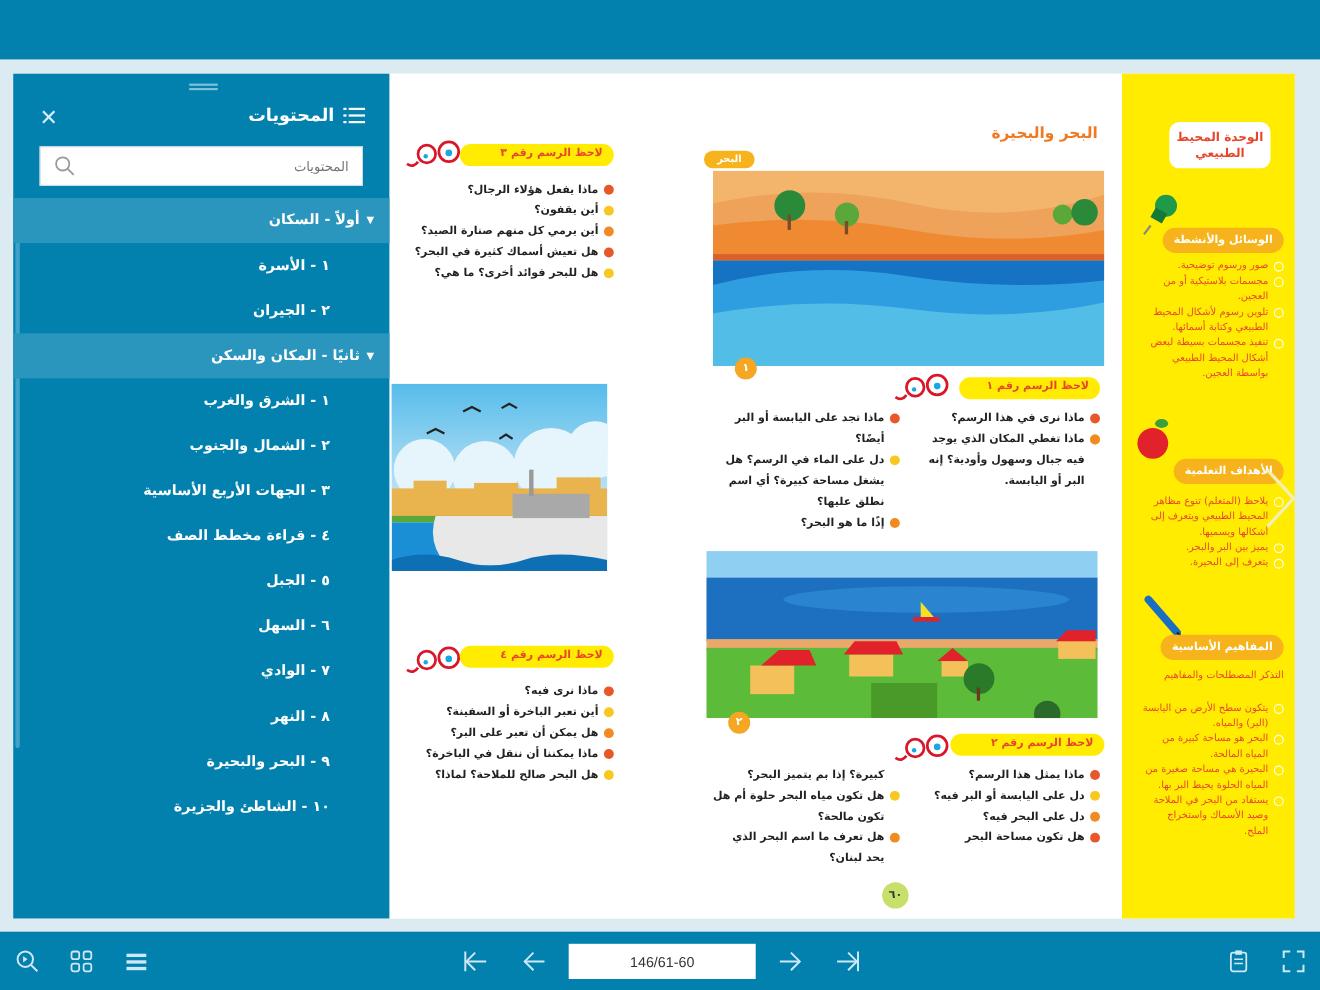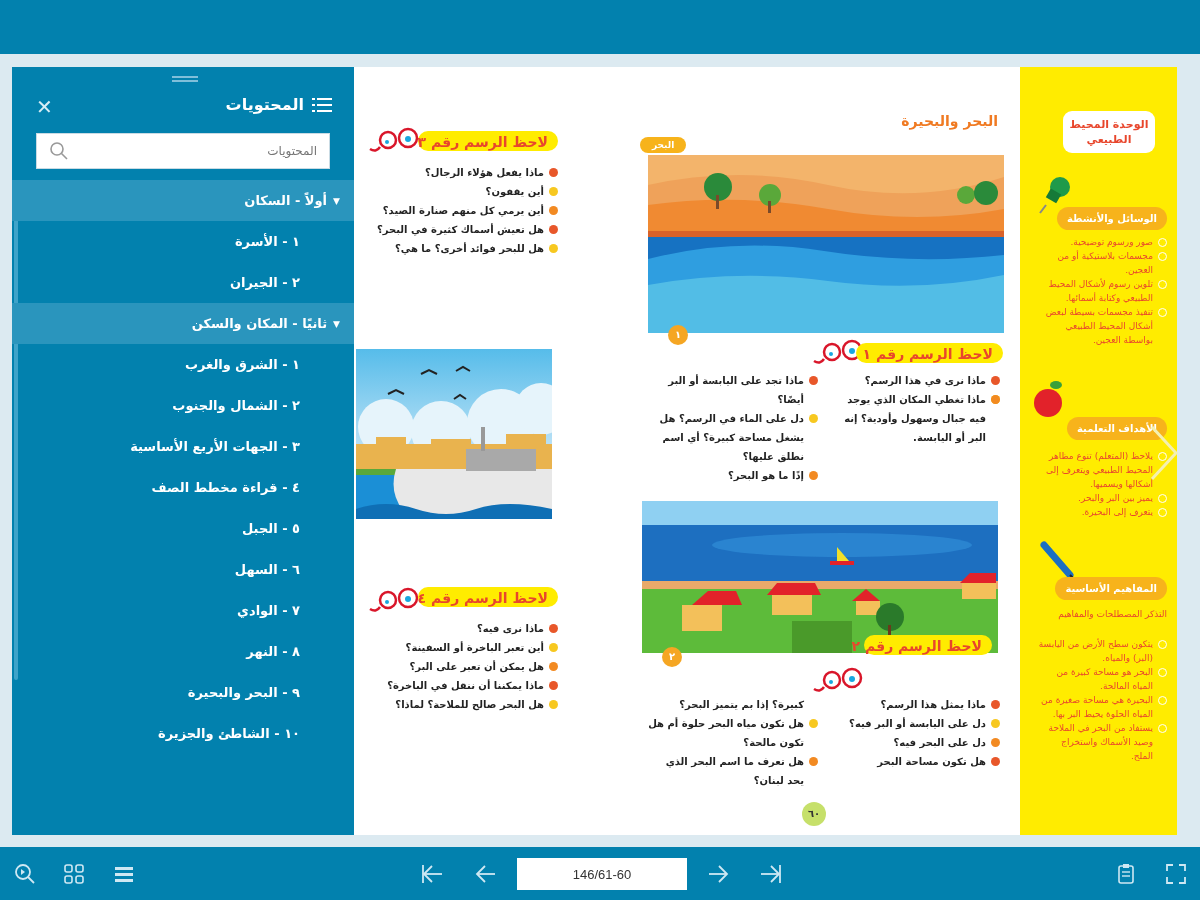--- a/index.html
+++ b/index.html
@@ -24,21 +24,21 @@
 .page-right{position:absolute;left:624px;top:67px;width:394px;height:768px;background:#fff}
 .yellow-col{position:absolute;left:1020px;top:67px;width:157px;height:768px;background:#ffec00;direction:rtl}
 .pill-title{position:absolute;right:22px;top:44px;width:92px;background:#fff;border-radius:9px;color:#e8462c;font-size:11px;font-weight:bold;text-align:center;padding:6px 4px;line-height:15px}
 .orange-tag{position:absolute;background:#f7b31b;color:#fff;font-size:10px;font-weight:bold;border-radius:12px;padding:6px 10px;white-space:nowrap}
 .ylist{position:absolute;right:10px;width:130px;font-size:9px;color:#e8462c;line-height:14px;list-style:none}
 .ylist li{position:relative;padding-right:14px}
 .ylist li:before{content:"";position:absolute;right:0;top:3px;width:7px;height:7px;border:1.5px solid #fff;border-radius:50%}
 .next-chevron{position:absolute;left:1148px;top:425px;width:30px;height:56px;cursor:pointer}
 .scene{position:absolute;overflow:hidden}
 .badge-num{position:absolute;width:20px;height:20px;border-radius:50%;background:#f5a623;color:#fff;font-size:10px;font-weight:bold;text-align:center;line-height:20px}
-.note-head{position:absolute;height:20px;background:#ffec00;border-radius:10px;color:#e8462c;font-size:14px;font-weight:bold;direction:rtl;padding:3px 10px;white-space:nowrap}
+.note-head{position:absolute;height:20px;background:#ffec00;border-radius:10px;color:#e8462c;font-size:10px;font-weight:bold;direction:rtl;padding:3px 10px;white-space:nowrap}
 .glasses{position:absolute;width:54px;height:26px}
 .qlist{position:absolute;direction:rtl;font-size:10px;font-weight:bold;color:#222;line-height:19px;list-style:none}
 .qlist li{position:relative;padding-right:14px;white-space:nowrap}
 .qlist li .dot{position:absolute;right:0;top:5px;width:9px;height:9px;border-radius:50%}
 .page-title{position:absolute;right:20px;top:46px;color:#f07a22;font-size:14px;font-weight:bold;direction:rtl}
 .page-num{position:absolute;left:178px;top:735px;width:24px;height:24px;border-radius:50%;background:#c6e06a;color:#333;font-size:10px;font-weight:bold;text-align:center;line-height:24px}
 
 .bb-btn{position:absolute;top:861px;width:26px;height:26px;display:flex;align-items:center;justify-content:center;cursor:pointer}
 .page-input{position:absolute;left:517px;top:858px;width:170px;height:32px;background:#fff;border:none;text-align:center;font-size:13px;color:#333;font-family:"Liberation Sans",sans-serif}
 </style>
@@ -129,21 +129,21 @@
   </div>
   <div class="badge-num" style="left:44px;top:258px">١</div>
 
   <svg class="glasses" style="left:188px;top:272px" viewBox="0 0 54 26">
     <path d="M2 22 q6 4 10-2" stroke="#d9162a" stroke-width="2.5" fill="none"></path>
     <circle cx="20" cy="13" r="8" stroke="#d9162a" stroke-width="2.5" fill="#fff"></circle>
     <circle cx="40" cy="11" r="9" stroke="#d9162a" stroke-width="2.5" fill="#fff"></circle>
     <circle cx="19" cy="15" r="2" fill="#18a7e0"></circle>
       <circle cx="40" cy="12" r="3" fill="#18a7e0"></circle>
   </svg>
-  <div class="note-head" style="left:232px;top:276px;width:147px">لاحظ الرسم رقم ١</div>
+  <div class="note-head" style="left:248px;top:276px;width:128px">لاحظ الرسم رقم ١</div>
   <ul class="qlist" style="right:18px;top:304px;width:172px;white-space:normal">
     <li style="white-space:normal"><span class="dot" style="background:#e8572a"></span><span>ماذا نرى في هذا الرسم؟</span></li>
     <li style="white-space:normal"><span class="dot" style="background:#f7c820"></span></li>
     <li style="white-space:normal"><span class="dot" style="background:#f28a22"></span><span>ماذا تغطي المكان الذي يوجد فيه جبال وسهول وأودية؟ إنه البر أو اليابسة.</span></li>
   </ul>
   <ul class="qlist" style="right:200px;top:304px;width:170px">
     <li style="white-space:normal"><span class="dot" style="background:#e8572a"></span><span>ماذا تجد على اليابسة أو البر أيضًا؟</span></li>
     <li style="white-space:normal"><span class="dot" style="background:#f7c820"></span><span>دل على الماء في الرسم؟ هل يشغل مساحة كبيرة؟ أي اسم نطلق عليها؟</span></li>
     <li style="white-space:normal"><span class="dot" style="background:#f28a22"></span><span>إذًا ما هو البحر؟</span></li>
   </ul>
@@ -173,21 +173,21 @@
   </div>
   <div class="badge-num" style="left:38px;top:580px">٢</div>
 
   <svg class="glasses" style="left:188px;top:600px" viewBox="0 0 54 26">
     <path d="M2 22 q6 4 10-2" stroke="#d9162a" stroke-width="2.5" fill="none"></path>
     <circle cx="20" cy="13" r="8" stroke="#d9162a" stroke-width="2.5" fill="#fff"></circle>
     <circle cx="40" cy="11" r="9" stroke="#d9162a" stroke-width="2.5" fill="#fff"></circle>
     <circle cx="19" cy="15" r="2" fill="#18a7e0"></circle>
       <circle cx="40" cy="12" r="3" fill="#18a7e0"></circle>
   </svg>
-  <div class="note-head" style="left:240px;top:568px;width:128px">لاحظ الرسم رقم ٢</div>
+  <div class="note-head" style="left:240px;top:600px;width:140px">لاحظ الرسم رقم ٢</div>
   <ul class="qlist" style="right:200px;top:628px;width:170px">
     <li style="white-space:normal;padding-right:14px"><span>كبيرة؟ إذا بم يتميز البحر؟</span></li>
     <li style="white-space:normal"><span class="dot" style="background:#f7c820"></span><span>هل تكون مياه البحر حلوة أم هل تكون مالحة؟</span></li>
     <li style="white-space:normal"><span class="dot" style="background:#f28a22"></span><span>هل تعرف ما اسم البحر الذي يحد لبنان؟</span></li>
   </ul>
   <ul class="qlist" style="right:18px;top:628px;width:172px">
     <li style="white-space:normal"><span class="dot" style="background:#e8572a"></span><span>ماذا يمثل هذا الرسم؟</span></li>
     <li style="white-space:normal"><span class="dot" style="background:#f7c820"></span><span>دل على اليابسة أو البر فيه؟</span></li>
     <li style="white-space:normal"><span class="dot" style="background:#f28a22"></span><span>دل على البحر فيه؟</span></li>
     <li style="white-space:normal"><span class="dot" style="background:#e8572a"></span><span>هل تكون مساحة البحر</span></li>

